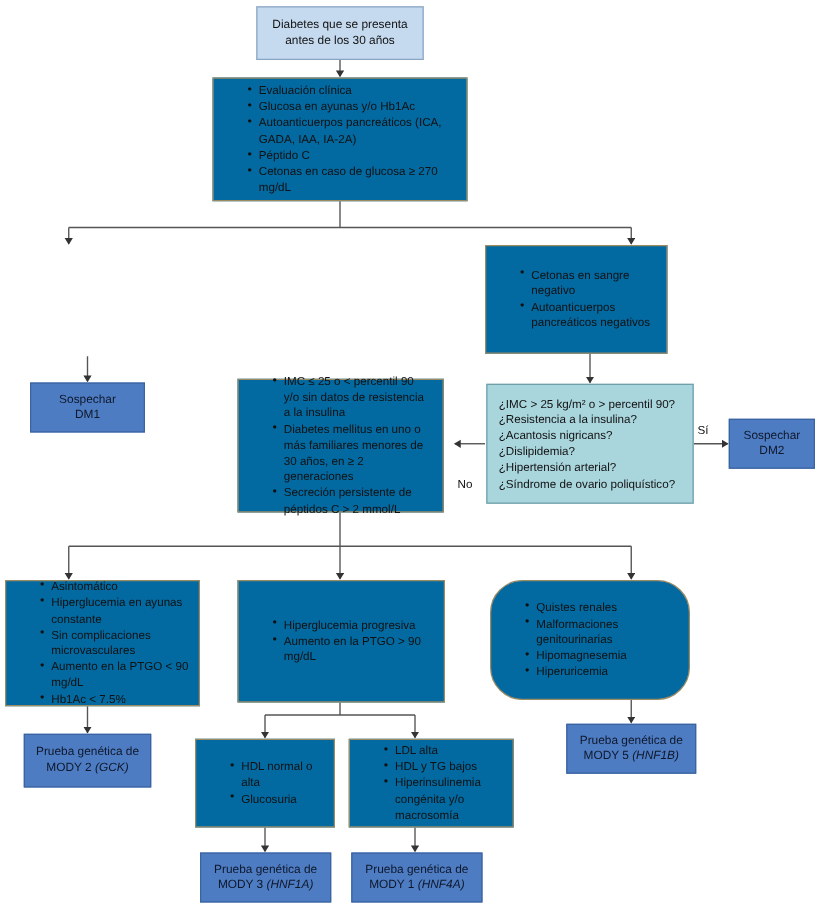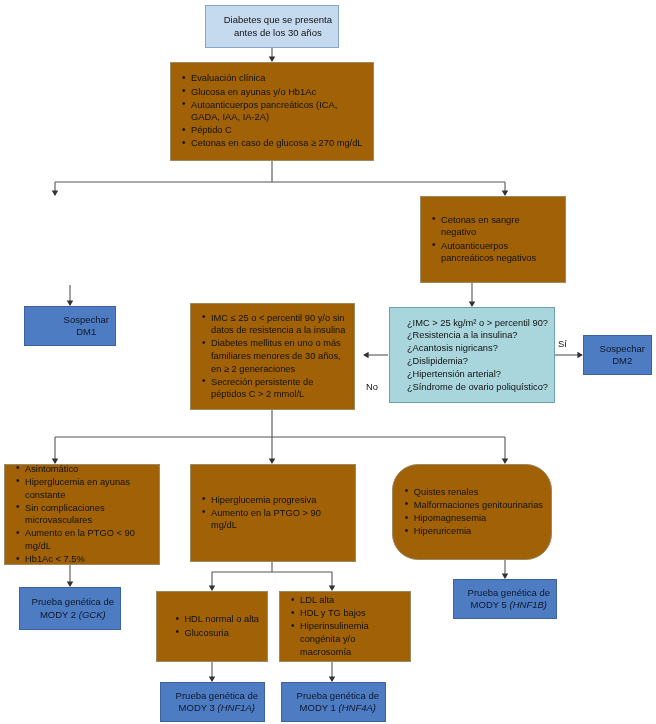--- a/index.html
+++ b/index.html
@@ -14,23 +14,22 @@
 
   svg#wires{position:absolute;left:0;top:0;width:656px;height:724px;pointer-events:none;}
 
   .node{
     position:absolute;
     box-sizing:border-box;
     border:1px solid #7a7a7a;
     display:flex;
     flex-direction:column;
     justify-content:center;
-    align-items:flex-end;
-  }
-  .node.tan{background:#a16207;border-color:#9a8b63;}
+  }
+  .node.tan{background:#0369a1;border-color:#9a8b63;padding-left:16px;}
   .node.lightblue{background:#c5d9ef;border-color:#8aa6c4;}
   .node.teal{background:#a9d5dc;border-color:#6f9fa8;}
   .node.blue{background:#4d7cc3;border-color:#3b63a0;color:#0f172a;}
 
   .node .txt{font-size:9.5px;line-height:12.5px;}
 
   .center{ text-align:center; padding:4px 6px; }
 
   ul.bullets{
     margin:0;padding:0 8px 0 20px;list-style:none;
@@ -125,21 +124,21 @@
   </div>
 
 
   <div class="node blue" style="left:24px;top:306px;width:92px;height:40px;">
     <div class="txt center">
       <div>Sospechar</div>
       <div>DM1</div>
     </div>
   </div>
 
-  <div class="node tan" style="left:420px;top:196px;width:146px;height:87px;">
+  <div class="node tan" style="left:388px;top:196px;width:146px;height:87px;">
     <ul class="bullets">
       <li>Cetonas en sangre negativo</li>
       <li>Autoanticuerpos pancreáticos negativos</li>
     </ul>
   </div>
 
   <div class="node tan" style="left:190px;top:303px;width:165px;height:107px;">
     <ul class="bullets">
       <li>IMC ≤ 25 o &lt; percentil 90 y/o sin datos de resistencia a la insulina</li>
       <li>Diabetes mellitus en uno o más familiares menores de 30 años, en ≥ 2 generaciones</li>

